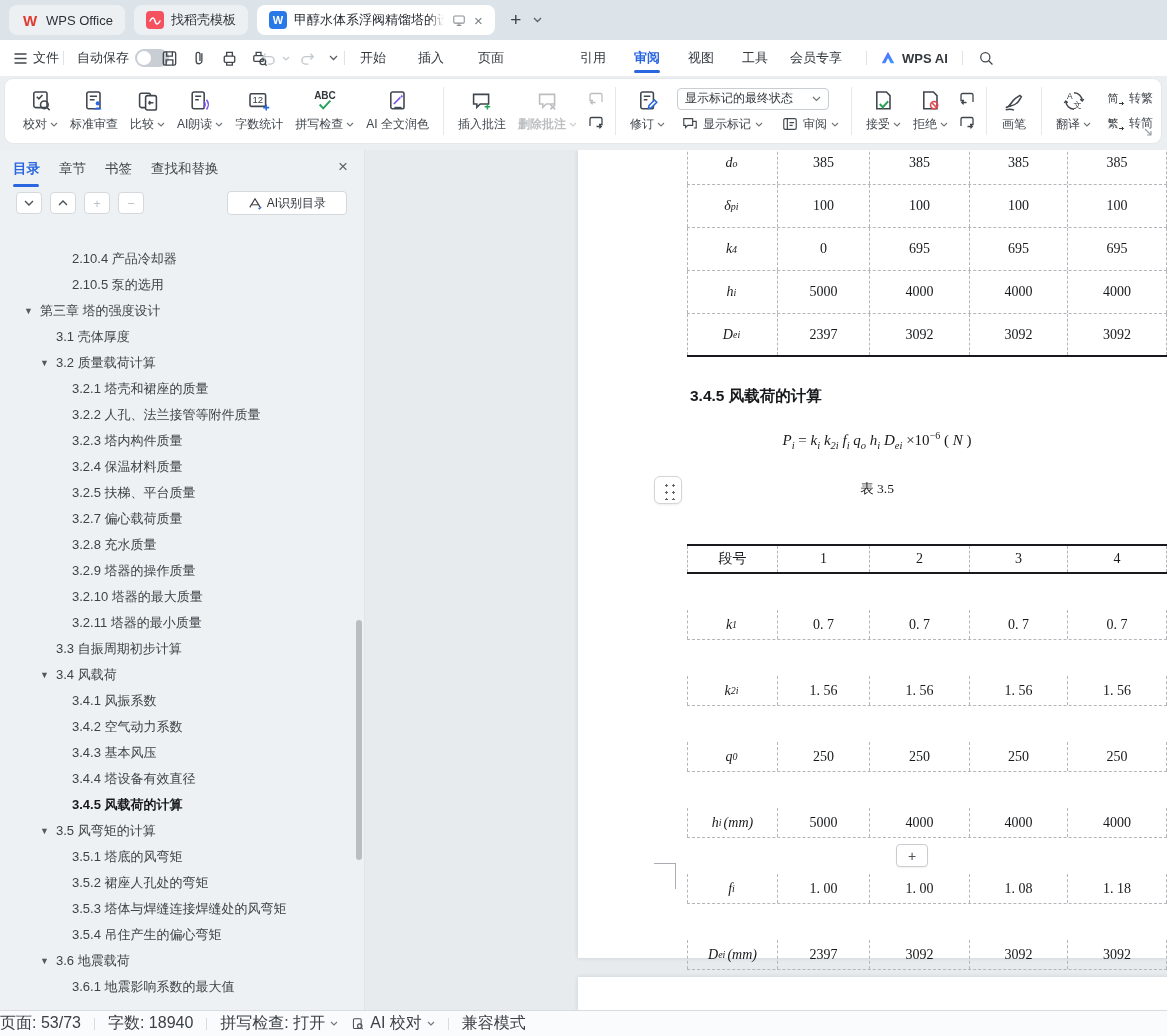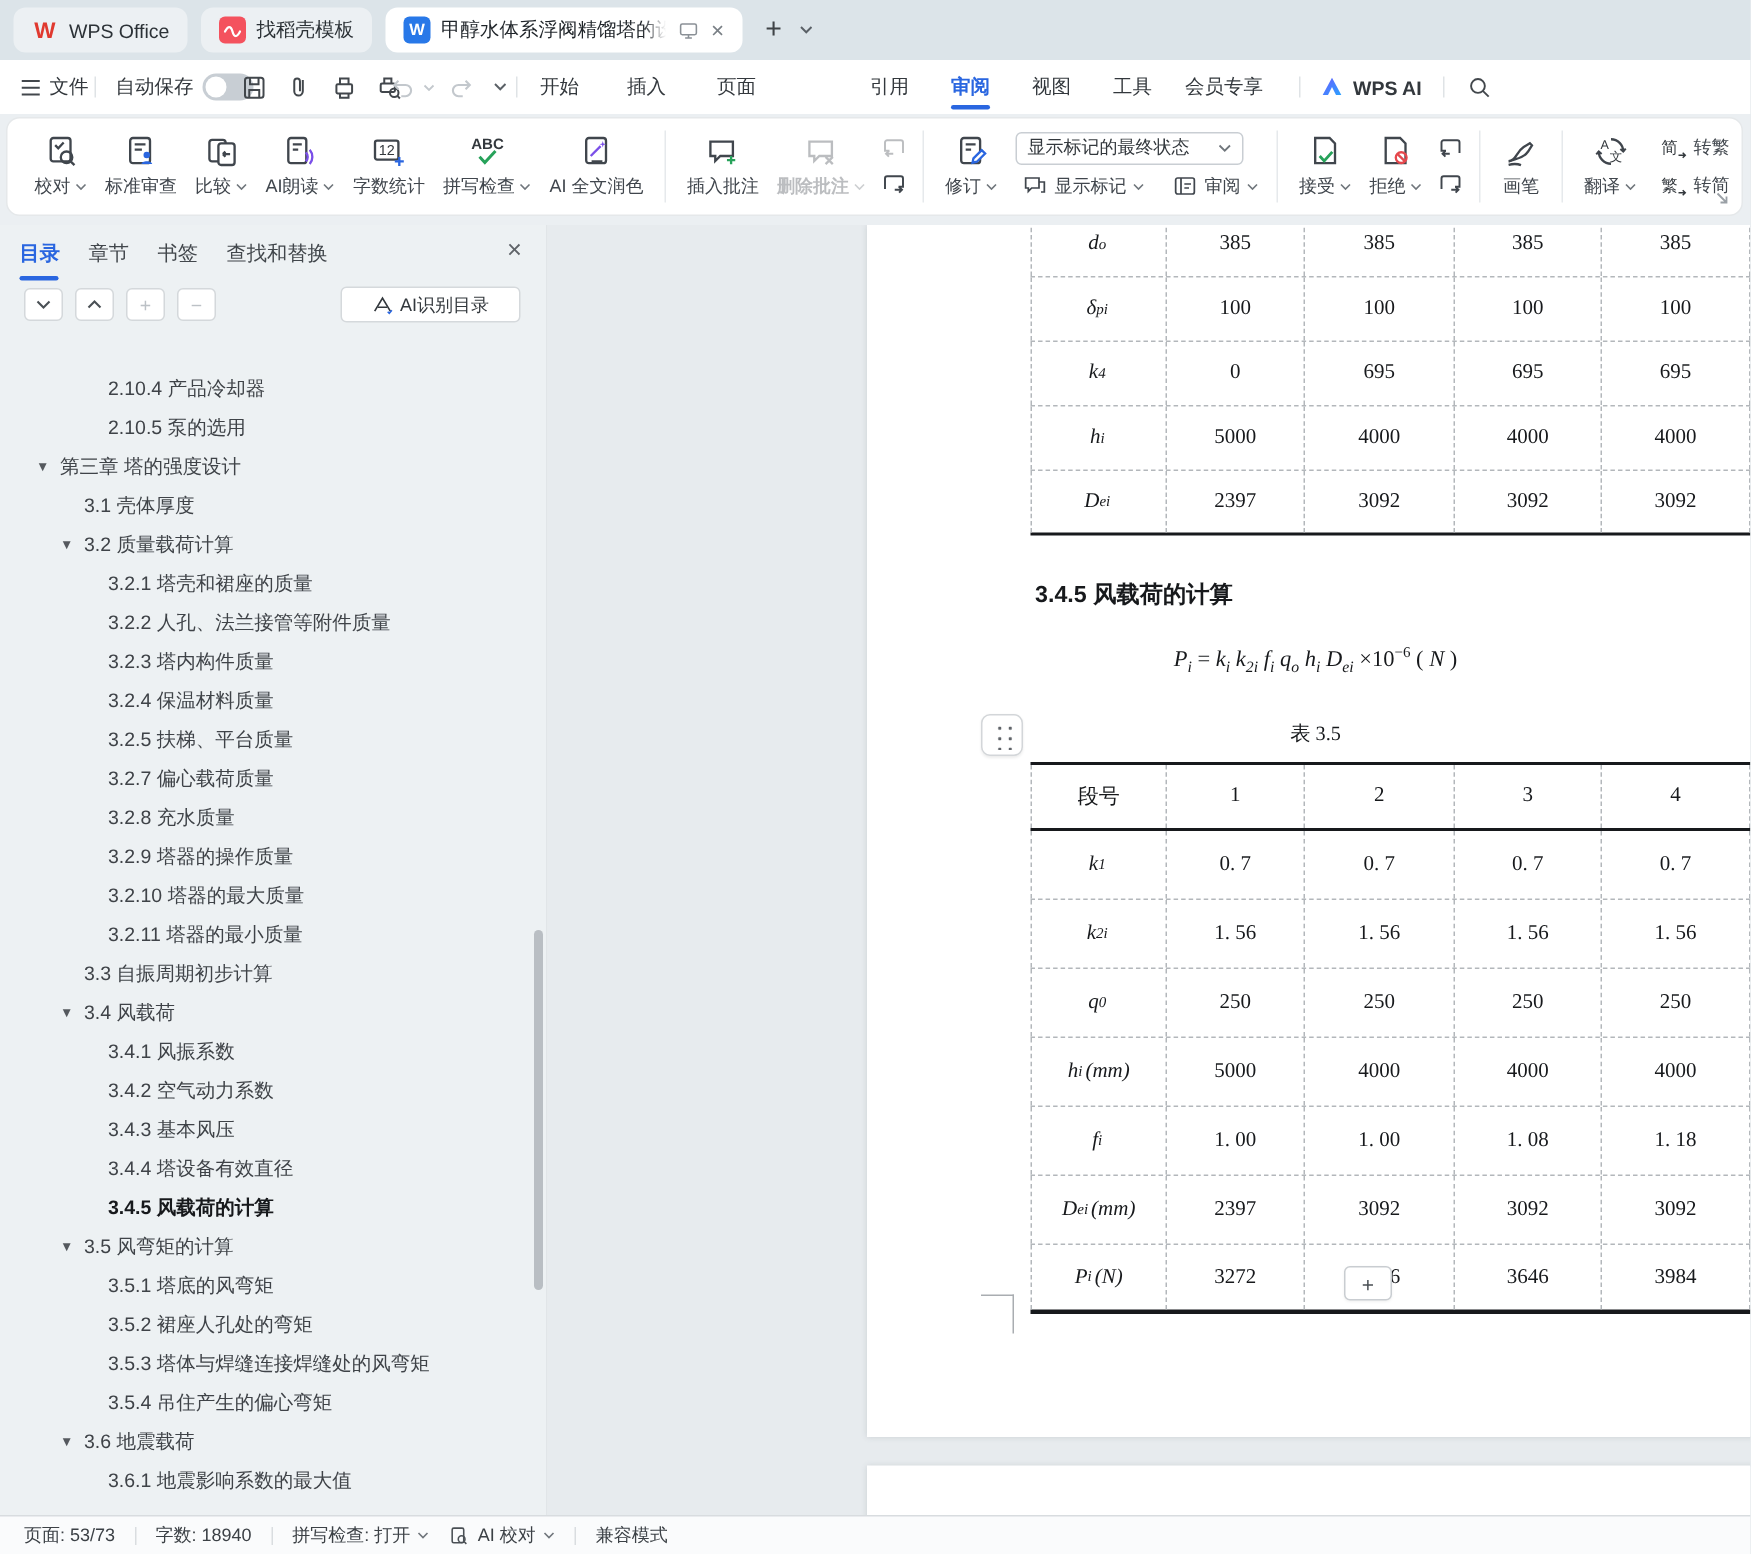--- a/index.html
+++ b/index.html
@@ -68,42 +68,42 @@
   .page1{top:0;height:808px;}
   .page2{top:827px;height:40px;}
   .tbl{position:absolute;left:109px;width:480px;}
   .tr{display:grid;grid-template-columns:91px 92px 100px 98px 99px;border-bottom:1px dashed #b3b7bb;box-sizing:border-box;}
   .tr .td{border-right:1px dashed #b3b7bb;display:flex;align-items:center;justify-content:center;
           font-family:"Liberation Serif","DejaVu Serif",serif;font-size:14px;color:#17191c;}
   .tr .td:first-child{border-left:1px dashed #b3b7bb;}
   .tbl-top .tr{height:43px;}
   .tbl-top .tr:last-child{border-bottom:2px solid #17191c;}
   .t35 .thead{height:33px;border-top:2px solid #17191c;border-bottom:2px solid #17191c;}
-  .t35 .tr{height:46px;}
+  .t35 .tr{height:30px;margin-top:36px;}
   .t35 .tr:last-child{border-bottom:3px solid #17191c;}
   .td i{font-style:italic;}
   .td sub{font-size:10px;font-style:italic;}
   .td .sfx{font-style:italic;margin-left:2px;}
   .dochead{position:absolute;left:112px;top:236px;font-size:15.5px;font-weight:bold;color:#17191c;}
   .formula{position:absolute;left:109px;top:280px;width:380px;text-align:center;font-size:15px;color:#17191c;
            font-family:"Liberation Serif","DejaVu Serif",serif;}
   .formula .fi{font-style:italic;}
   .formula sub{font-size:10.5px;font-style:italic;}
   .formula sup{font-size:10px;}
   .caption{position:absolute;left:109px;top:330px;width:380px;text-align:center;font-size:13.5px;color:#17191c;
            font-family:"Liberation Serif","DejaVu Serif",serif;}
   .handle{position:absolute;left:76px;top:326px;width:26px;height:26px;border:1px solid #d3d6d9;border-radius:6px;background:#fff;
           box-shadow:0 1px 2px rgba(0,0,0,.08);display:flex;align-items:center;justify-content:center;}
   .handle .dots{width:13px;height:19px;background-image:radial-gradient(circle,#5f6368 1.1px,transparent 1.3px);background-size:7px 7px;background-position:1px 1px;}
   .addrow{position:absolute;left:318px;top:694px;width:30px;height:21px;border:1px solid #c9cdd1;border-radius:4px;background:#fff;
           display:flex;align-items:center;justify-content:center;font-size:14px;color:#4a5055;box-shadow:0 1px 2px rgba(0,0,0,.06);}
   .cornermark{position:absolute;left:76px;top:713px;width:21px;height:25px;border-top:1px solid #a9adb1;border-right:1px solid #a9adb1;}
   
   .statusbar{position:absolute;left:0;top:1010px;width:1167px;height:26px;background:#fafbfc;border-top:1px solid #d8dcdf;
-             display:flex;align-items:center;gap:13px;padding-left:16px;box-sizing:border-box;font-size:12px;color:#3c4146;}
+             display:flex;align-items:center;gap:13px;box-sizing:border-box;font-size:16px;color:#3c4146;}
   .sdiv{width:1px;height:12px;background:#d9dde0;}
   .sitem{display:flex;align-items:center;gap:5px;}
 </style>
 </head>
 <body>
 
 <div class="tabbar">
   <div class="wtab">
     <span class="sqicon" style="color:#e0392f;font-weight:bold;font-size:15px;">W</span>
     <span>WPS Office</span>

